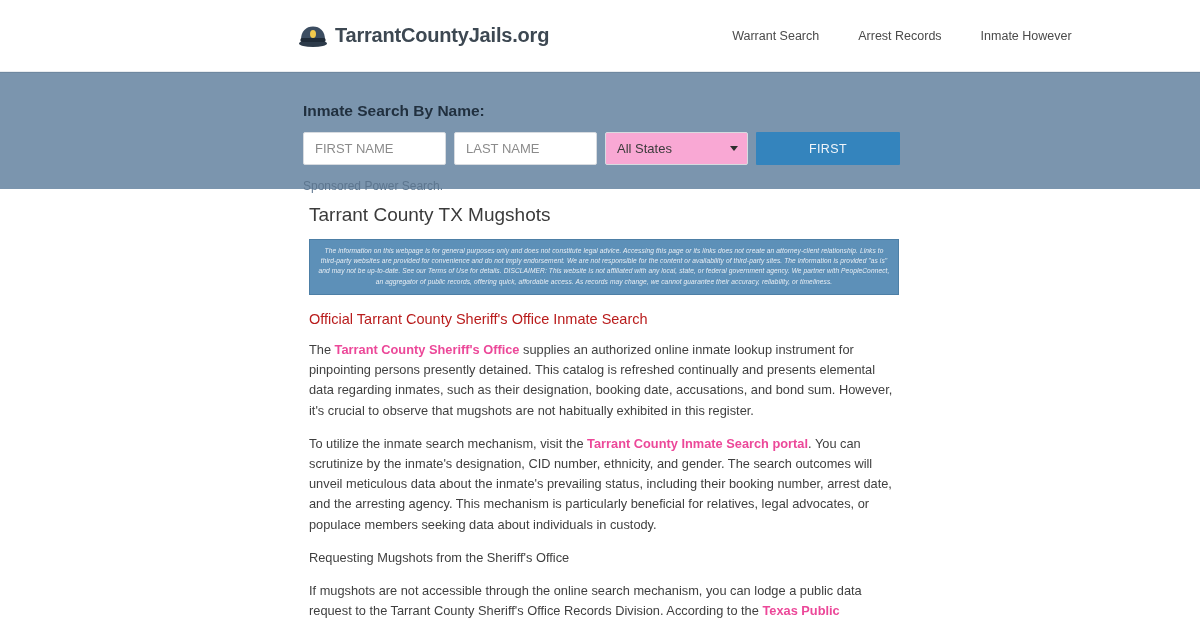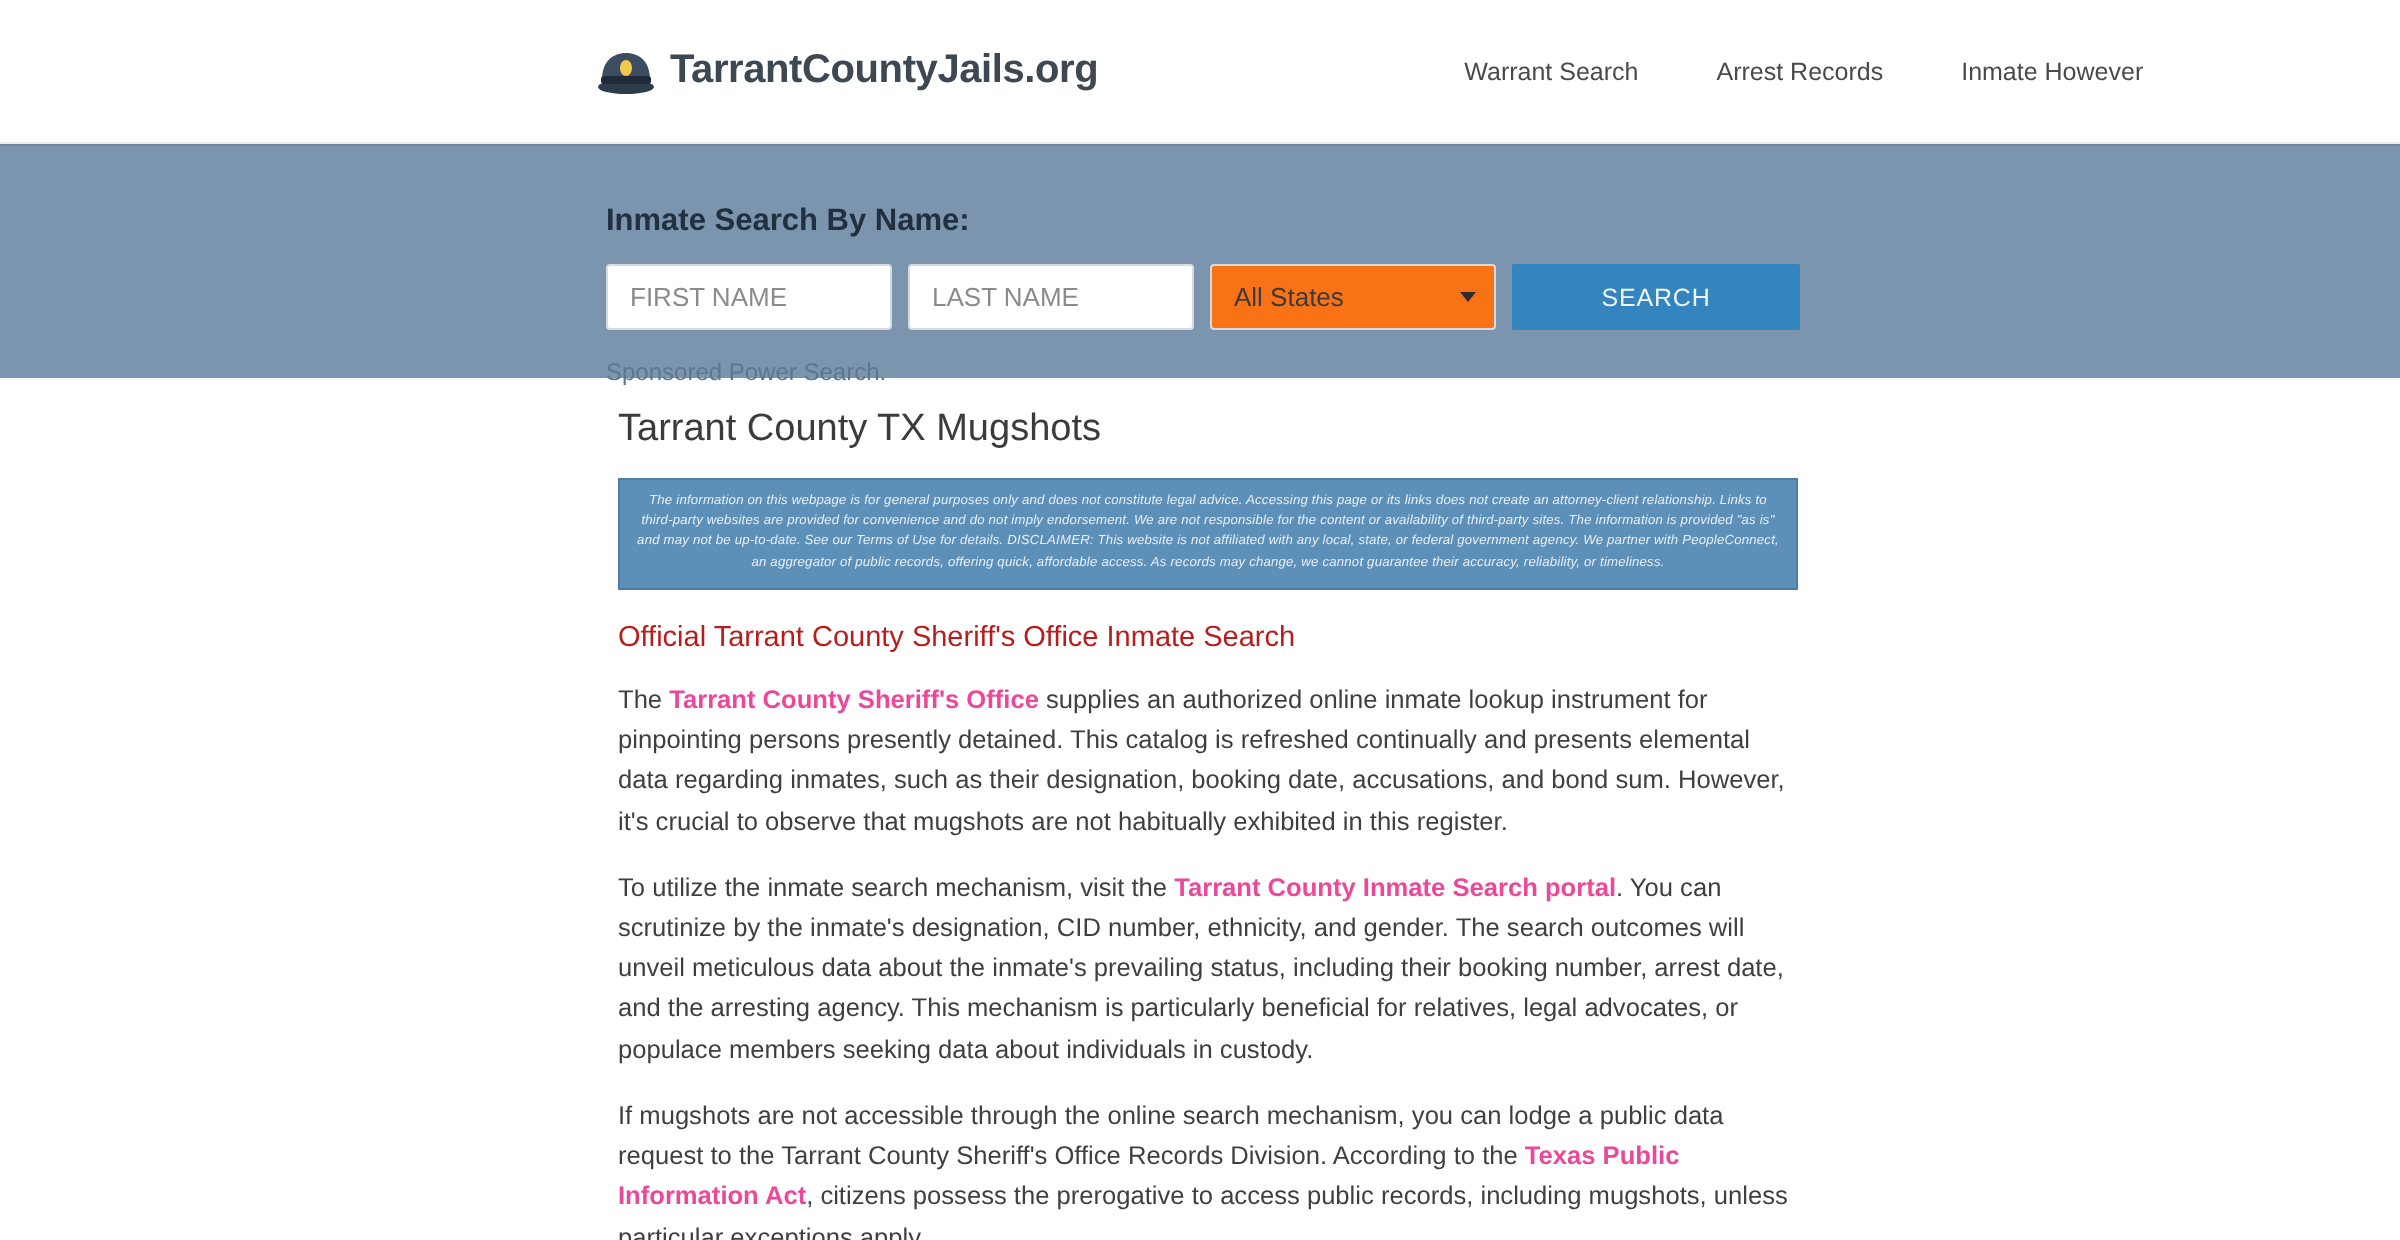--- a/index.html
+++ b/index.html
@@ -73,21 +73,21 @@
     outline: none;
   }
   .field::placeholder { color: #8b8b8b; }
   #first-name { width: 143px; }
   #last-name  { width: 143px; }
   .select-wrap { position: relative; width: 143px; }
   .select-wrap select {
     width: 100%; height: 33px;
     border: 1px solid #d7dbe0;
     border-radius: 2px;
-    background: #f97316;
+    background: #f9a8d4;
     font-size: 13px;
     color: #3b3b3b;
     padding: 0 26px 0 11px;
     appearance: none; -webkit-appearance: none;
     font-family: "Liberation Sans", sans-serif;
     outline: none;
   }
   .select-arrow {
     position: absolute;
     right: 10px; top: 14px;
@@ -183,39 +183,40 @@
     <div class="banner-title">Inmate Search By Name:</div>
     <div class="search-row">
       <input id="first-name" class="field" type="text" placeholder="FIRST NAME" style="">
       <input id="last-name" class="field" type="text" placeholder="LAST NAME" style="">
       <div class="select-wrap">
         <select>
           <option>All States</option>
         </select>
         <span class="select-arrow"></span>
       </div>
-      <button class="search-btn">SEARCH</button>
+      <button class="search-btn">FIRST</button>
     </div>
     <div class="sponsored">Sponsored Power Search.</div>
   </div>
 </div>
 
 <div class="content">
   <h1 class="page-title">Tarrant County TX Mugshots</h1>
 
   <div class="disclaimer">The information on this webpage is for general purposes only and does not constitute legal advice. Accessing this page or its links does not create an attorney-client relationship. Links to third-party websites are provided for convenience and do not imply endorsement. We are not responsible for the content or availability of third-party sites. The information is provided "as is" and may not be up-to-date. See our Terms of Use for details. DISCLAIMER: This website is not affiliated with any local, state, or federal government agency. We partner with PeopleConnect, an aggregator of public records, offering quick, affordable access. As records may change, we cannot guarantee their accuracy, reliability, or timeliness.</div>
 
   <h2 class="sub-head">Official Tarrant County Sheriff's Office Inmate Search</h2>
 
   <p class="body">
     <span>The </span><a href="#" class="lnk">Tarrant County Sheriff's Office</a><span> supplies an authorized online inmate lookup instrument for pinpointing persons presently detained. This catalog is refreshed continually and presents elemental data regarding inmates, such as their designation, booking date, accusations, and bond sum. However, it's crucial to observe that mugshots are not habitually exhibited in this register.</span>
   </p>
 
   <p class="body">
     <span>To utilize the inmate search mechanism, visit the </span><a href="#" class="lnk">Tarrant County Inmate Search portal</a><span>. You can scrutinize by the inmate's designation, CID number, ethnicity, and gender. The search outcomes will unveil meticulous data about the inmate's prevailing status, including their booking number, arrest date, and the arresting agency. This mechanism is particularly beneficial for relatives, legal advocates, or populace members seeking data about individuals in custody.</span>
   </p>
 
+  <p class="body">Requesting Mugshots from the Sheriff's Office</p>
 
   <p class="body">
     <span>If mugshots are not accessible through the online search mechanism, you can lodge a public data request to the Tarrant County Sheriff's Office Records Division. According to the </span><a href="#" class="lnk">Texas Public Information Act</a><span>, citizens possess the prerogative to access public records, including mugshots, unless particular exceptions apply.</span>
   </p>
 
 </div>
 
 </body></html>

